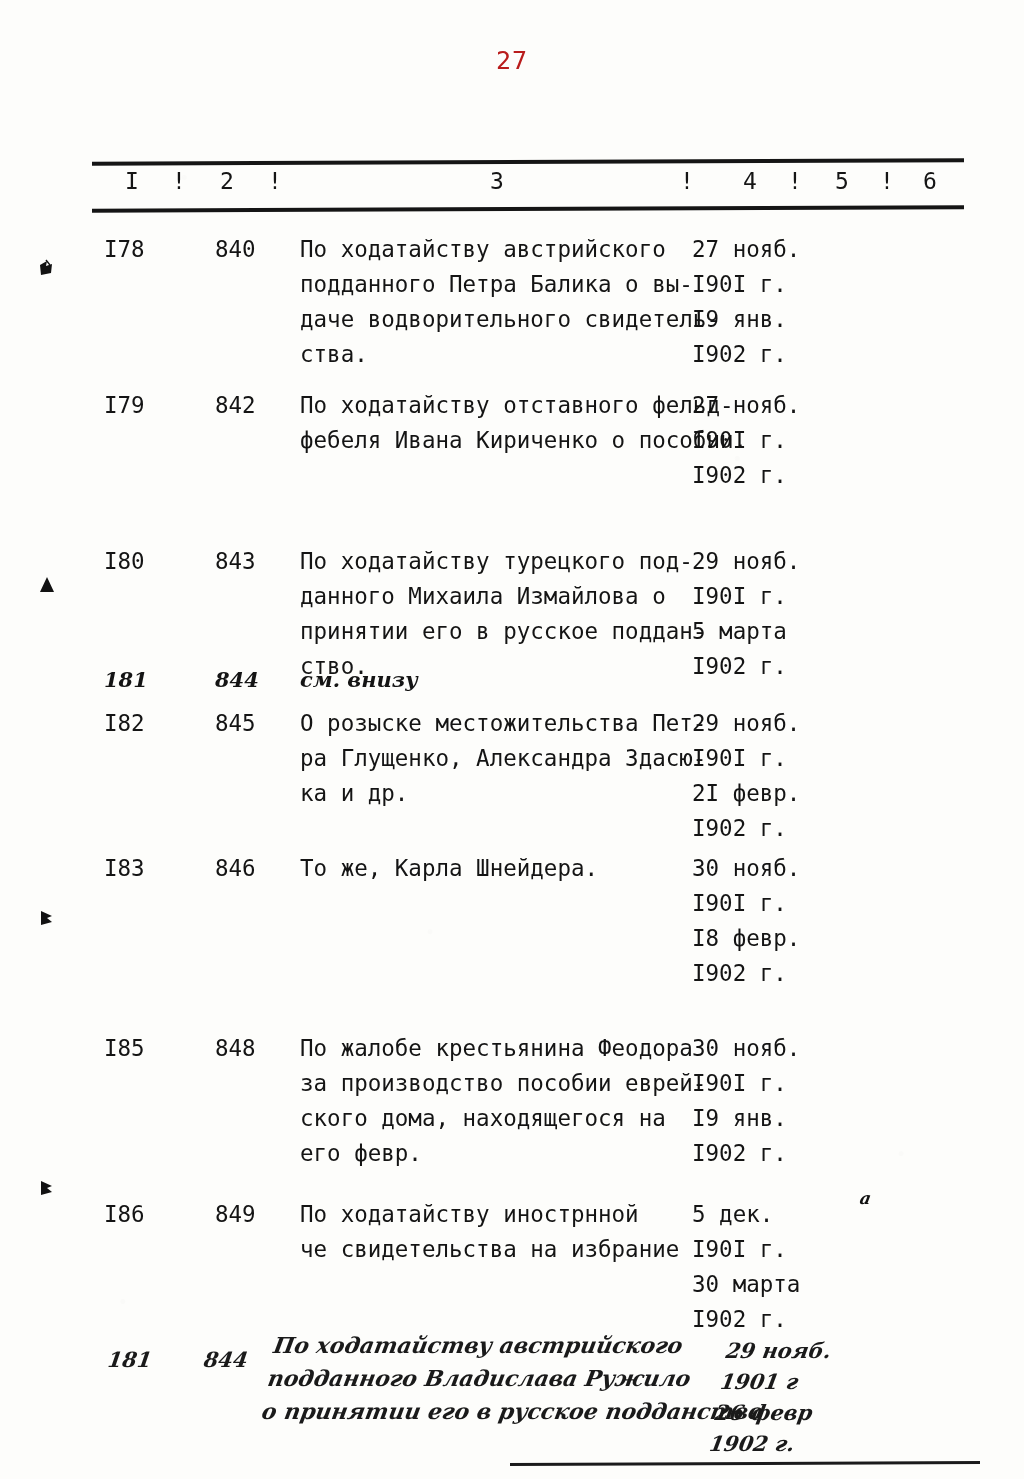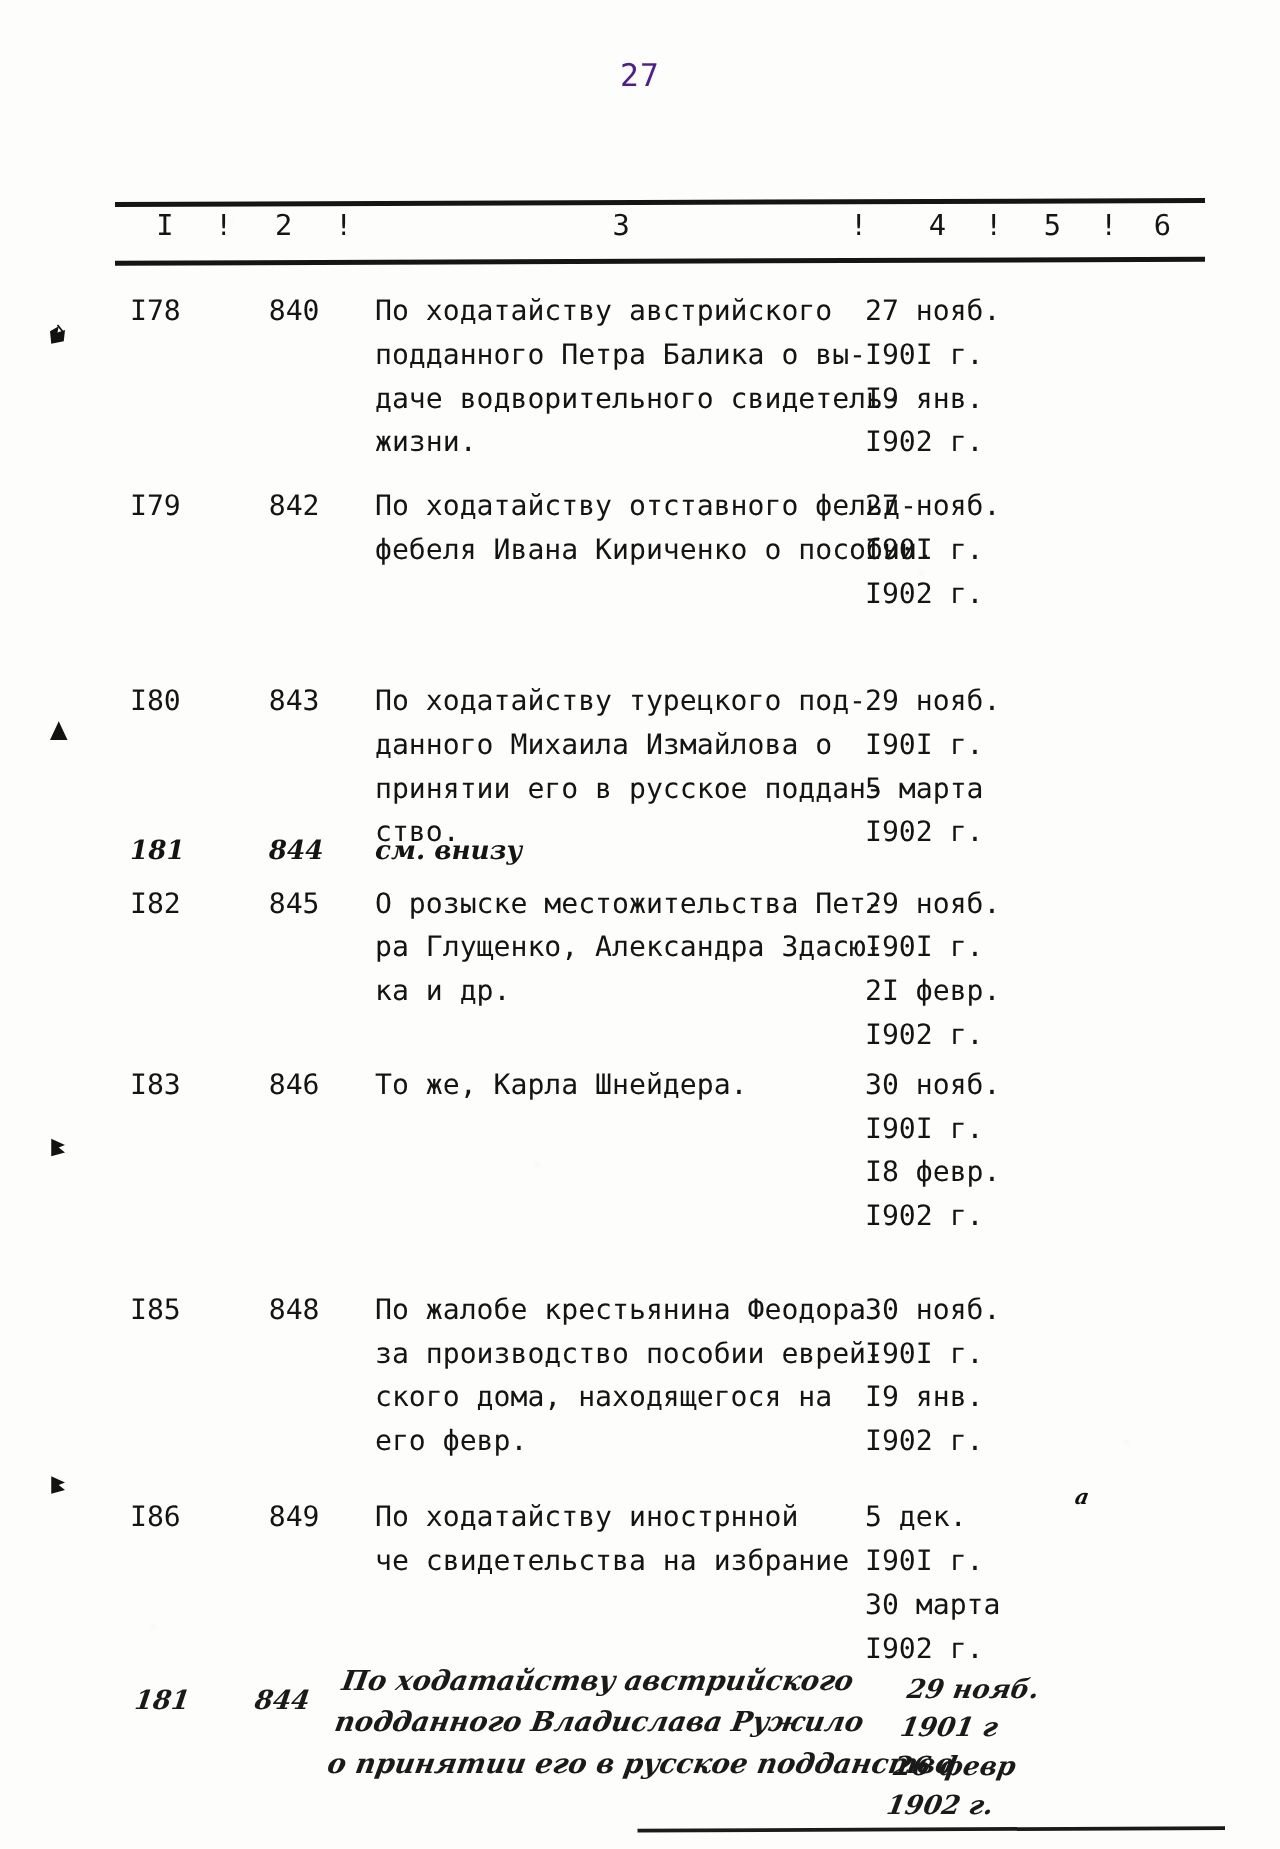--- a/index.html
+++ b/index.html
@@ -37,21 +37,21 @@
   
   #page-number {
     position: absolute;
     top: 46px;
     left: 0;
     width: 1024px;
     text-align: center;
     font-family: "DejaVu Sans Mono", monospace;
     font-size: 25px;
     letter-spacing: 1px;
-    color: #4c1d95;
+    color: #b91c1c;
   }
 
   
   .rule {
     position: absolute;
     left: 92px;
     width: 872px;
     background: #151515;
   }
   #rule-top    { top: 160px; height: 4px; transform: rotate(-0.22deg); }
@@ -203,21 +203,21 @@
       <span class="ch" style="left: 730px; width: 40px;">5</span>
       <span class="ch" style="left: 780px; width: 30px;">!</span>
       <span class="ch" style="left: 818px; width: 40px;">6</span>
     </div>
   <div class="rule" id="rule-bottom"></div>
 
   <div id="rows-container">
       <div class="row" style="top: 232px;">
         <div class="cell-num">I78</div>
         <div class="cell-file">840</div>
-        <div class="cell-desc"><span class="line">По ходатайству австрийского</span><span class="line">подданного Петра Балика о вы-</span><span class="line">даче водворительного свидетель-</span><span class="line">жизни.</span></div>
+        <div class="cell-desc"><span class="line">По ходатайству австрийского</span><span class="line">подданного Петра Балика о вы-</span><span class="line">даче водворительного свидетель-</span><span class="line">ства.</span></div>
         <div class="cell-dates"><span class="line">27 нояб.</span><span class="line">I90I г.</span><span class="line">I9 янв.</span><span class="line">I902 г.</span></div>
       </div>
       <div class="row" style="top: 388px;">
         <div class="cell-num">I79</div>
         <div class="cell-file">842</div>
         <div class="cell-desc"><span class="line">По ходатайству отставного фельд-</span><span class="line">фебеля Ивана Кириченко о пособии.</span></div>
         <div class="cell-dates"><span class="line">27 нояб.</span><span class="line">I90I г.</span><span class="line">I902 г.</span></div>
       </div>
       <div class="row" style="top: 544px;">
         <div class="cell-num">I80</div>

